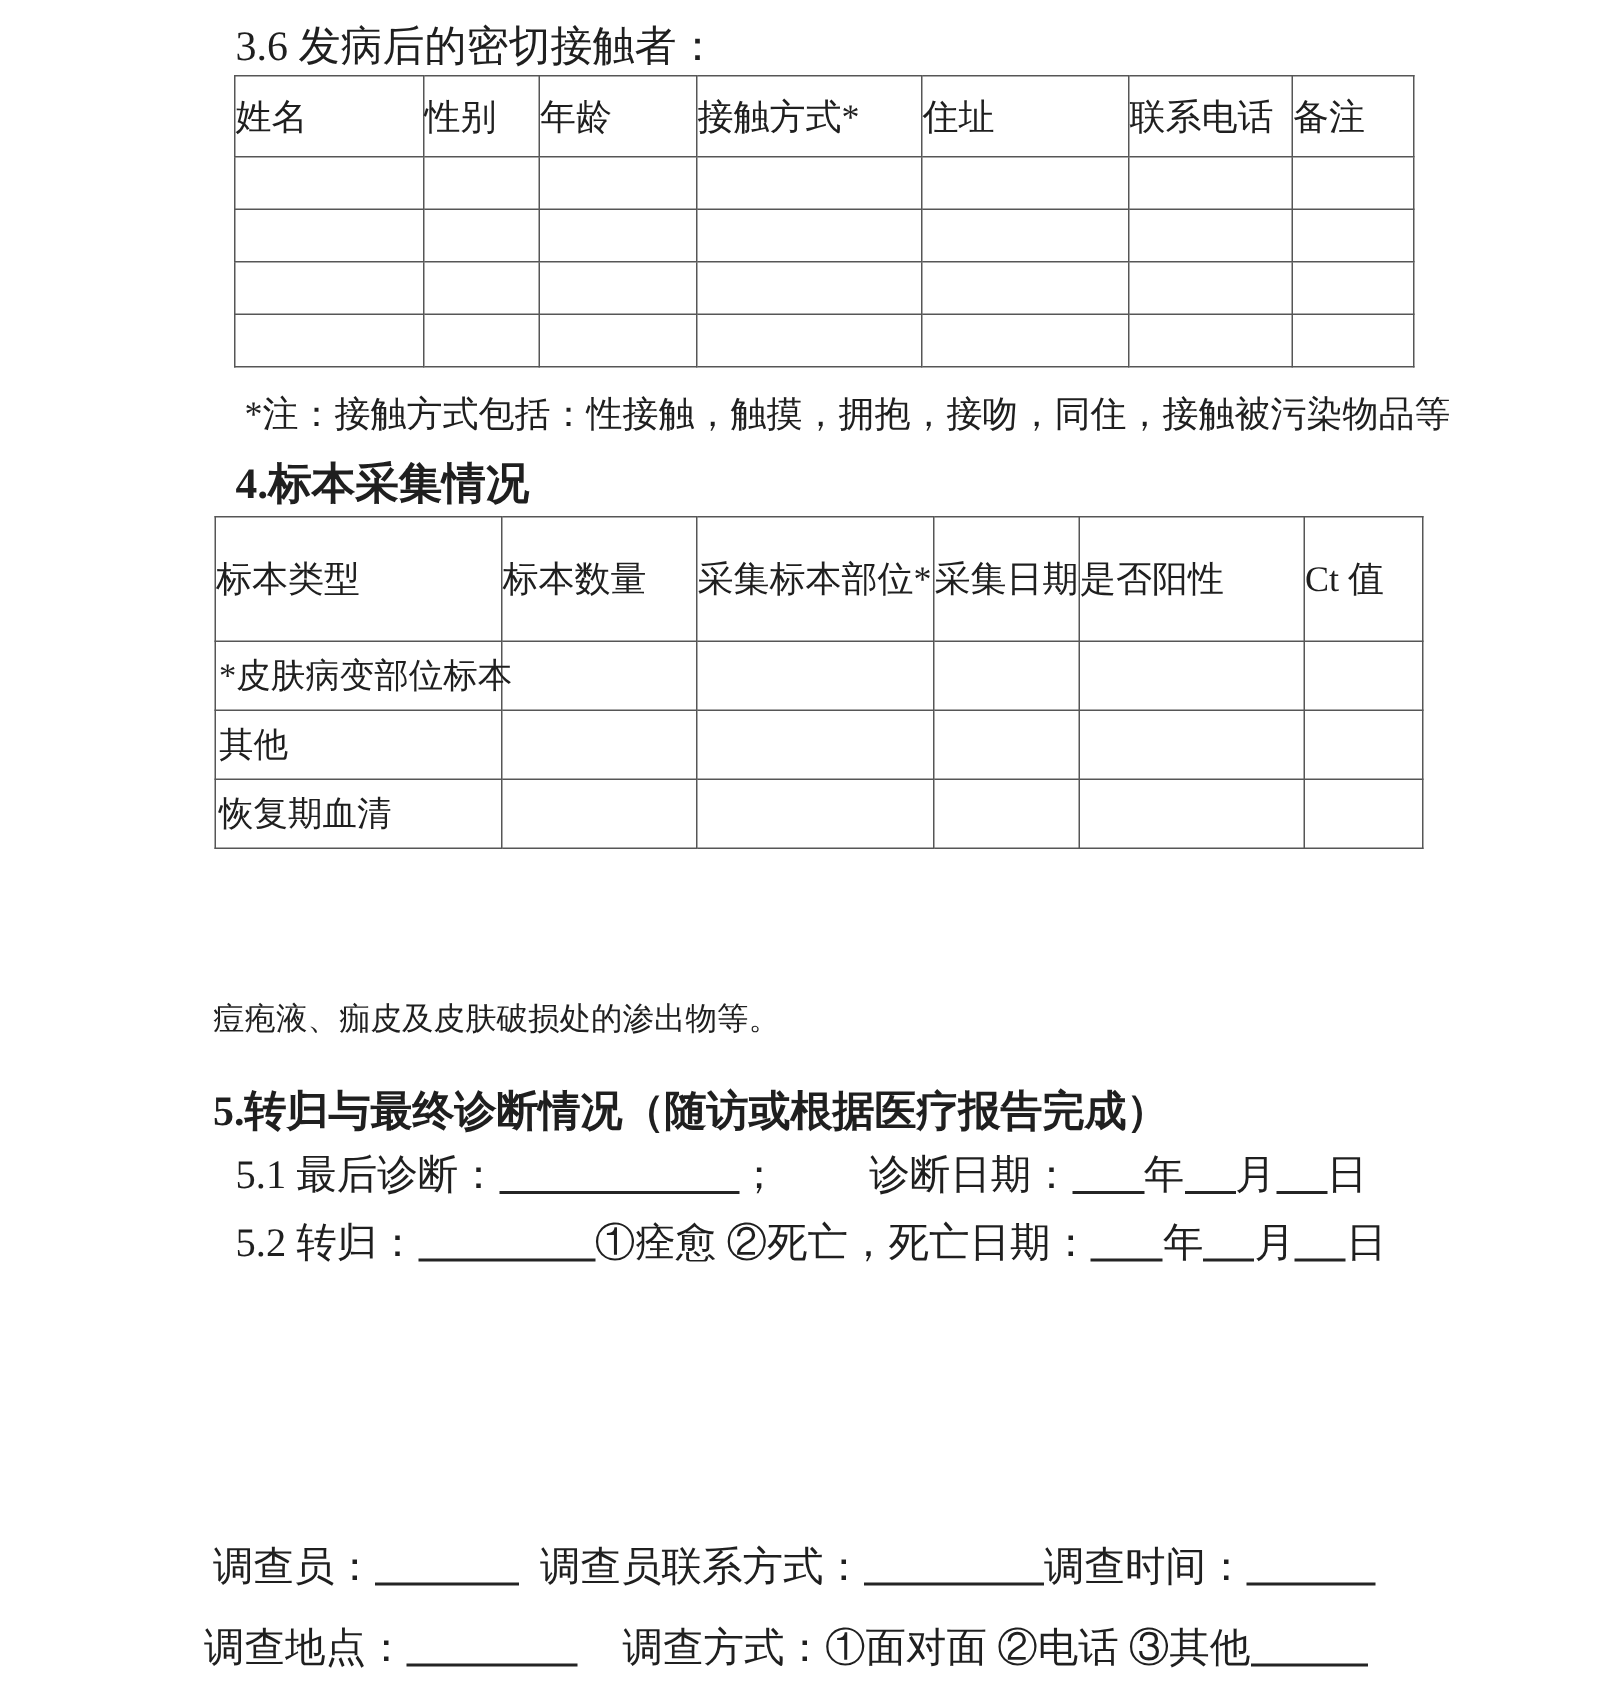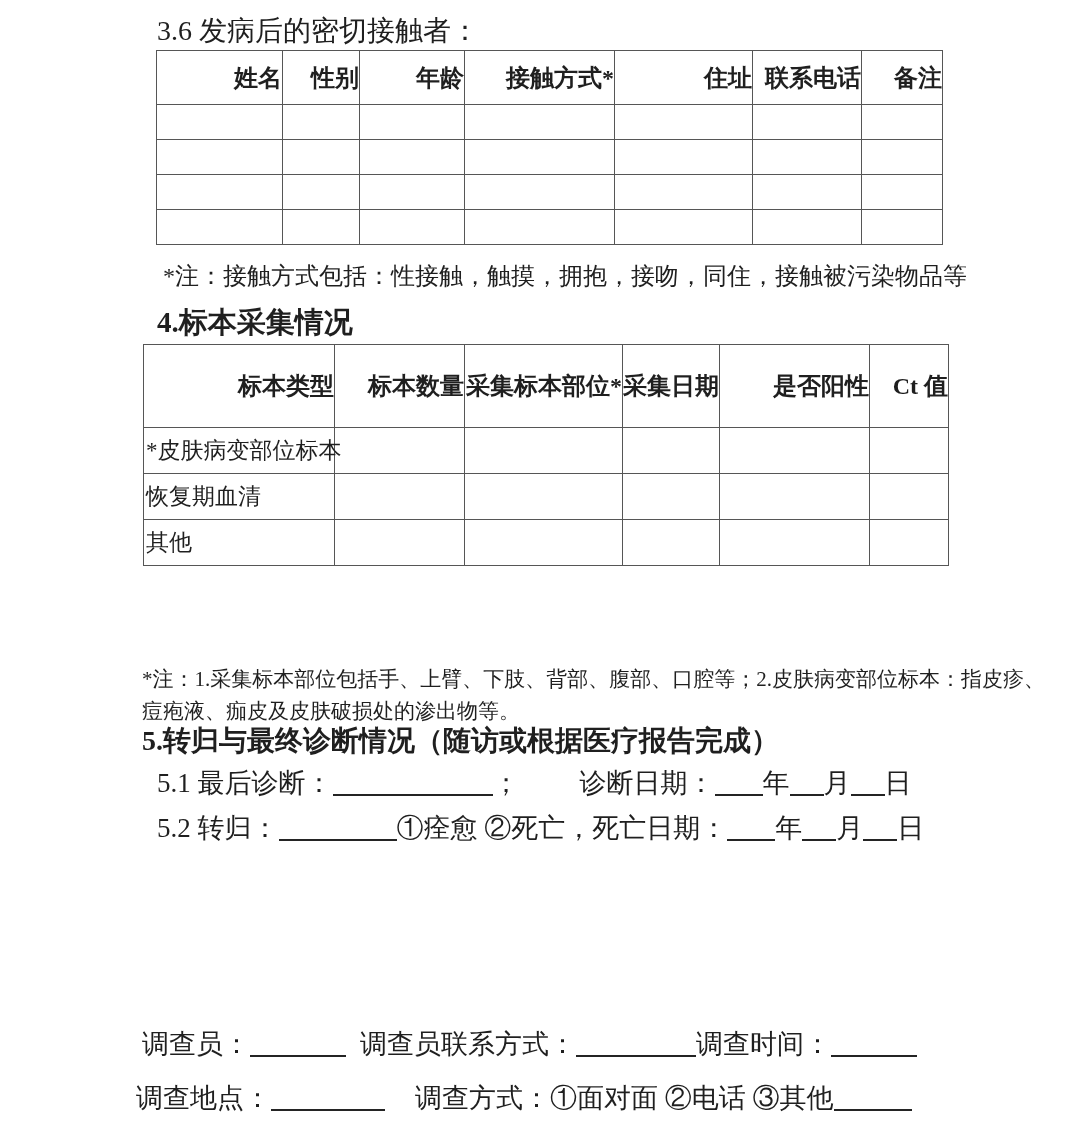--- a/index.html
+++ b/index.html
@@ -14,21 +14,21 @@
   .sec-title{font-size:28px;white-space:nowrap;}
   .sec-title.bold{font-weight:bold;font-size:29px;}
 
   
   .note{font-size:24px;white-space:nowrap;}
   .note-small{font-size:21px;line-height:32px;white-space:nowrap;}
 
   
   table{border-collapse:collapse;table-layout:fixed;}
   th,td{border:1.5px solid #565656;padding:0;}
-  th{font-weight:bold;font-size:24px;text-align:right;}
+  th{font-weight:normal;font-size:24px;text-align:left;}
   td{font-size:24px;}
   .t1 thead tr{height:54px;}
   .t1 tbody tr{height:35px;}
   .t2 thead tr{height:83px;}
   .t2 tbody tr{height:46px;}
   td.rowlabel{
     text-align:left;padding-left:2px;font-size:23px;white-space:nowrap;margin-left:19px;
   }
 
   
@@ -132,40 +132,39 @@
     <tbody>
       <tr>
         <td class="rowlabel">*皮肤病变部位标本</td>
         <td></td>
         <td></td>
         <td></td>
         <td></td>
         <td></td>
       </tr>
       <tr>
-        <td class="rowlabel">恢复期血清</td>
+        <td class="rowlabel">其他</td>
         <td></td>
         <td></td>
         <td></td>
         <td></td>
         <td></td>
       </tr>
       <tr>
-        <td class="rowlabel">其他</td>
+        <td class="rowlabel">恢复期血清</td>
         <td></td>
         <td></td>
         <td></td>
         <td></td>
         <td></td>
       </tr>
     </tbody>
   </table>
 
 <div class="abs note-small" style="left:142px;top:663px;">
-  <div>*注：1.采集标本部位包括手、上臂、下肢、背部、腹部、口腔等；2.皮肤病变部位标本：指皮疹、</div>
   <div>痘疱液、痂皮及皮肤破损处的渗出物等。</div>
 </div>
 
 <div class="abs sec-title bold" style="left:142px;top:722px;font-size:28px;">5.转归与最终诊断情况（随访或根据医疗报告完成）</div>
 
 <div class="abs fill-line" style="left:157px;top:765px;"><span class="seg-text">5.1 最后诊断：</span><span class="seg-blank" style="width: 160px;"></span><span class="seg-text">；</span><span class="seg-gap" style="width: 60px;"></span><span class="seg-text">诊断日期：</span><span class="seg-blank" style="width: 48px;"></span><span class="seg-text">年</span><span class="seg-blank" style="width: 34px;"></span><span class="seg-text">月</span><span class="seg-blank" style="width: 34px;"></span><span class="seg-text">日</span></div>
 
 <div class="abs fill-line" style="left:157px;top:810px;"><span class="seg-text">5.2 转归：</span><span class="seg-blank" style="width: 118px;"></span><span class="seg-text">①痊愈 ②死亡，死亡日期：</span><span class="seg-blank" style="width: 48px;"></span><span class="seg-text">年</span><span class="seg-blank" style="width: 34px;"></span><span class="seg-text">月</span><span class="seg-blank" style="width: 34px;"></span><span class="seg-text">日</span></div>
 
 <div class="abs fill-line" style="left:142px;top:1026px;"><span class="seg-text">调查员：</span><span class="seg-blank" style="width: 96px;"></span><span class="seg-gap" style="width: 14px;"></span><span class="seg-text">调查员联系方式：</span><span class="seg-blank" style="width: 120px;"></span><span class="seg-text">调查时间：</span><span class="seg-blank" style="width: 86px;"></span></div>

